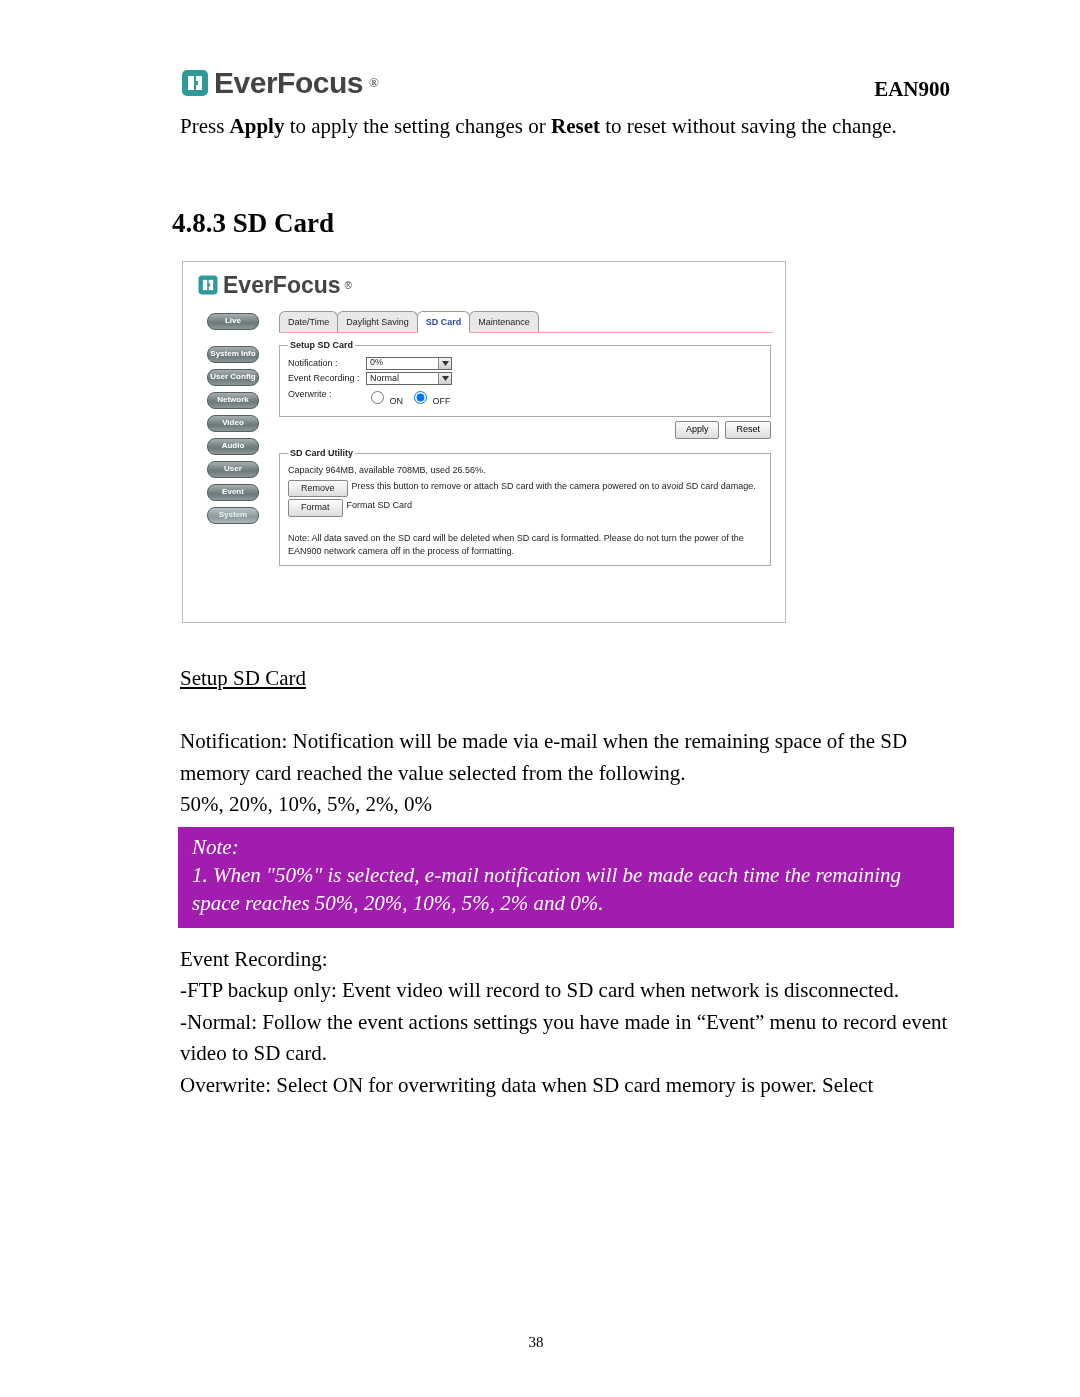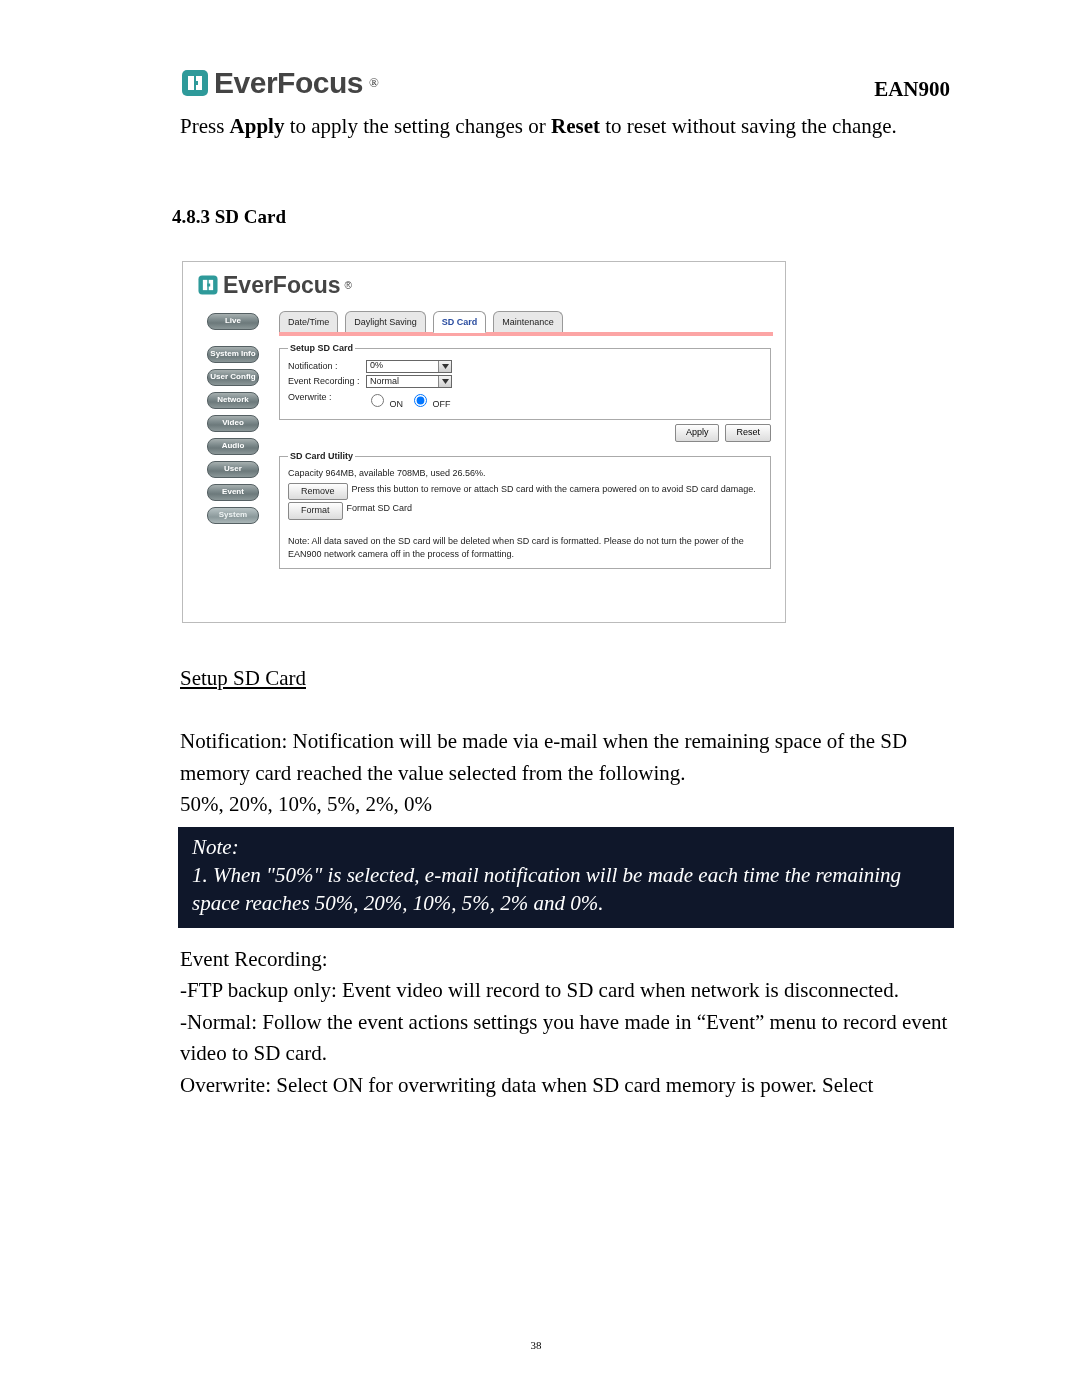--- a/index.html
+++ b/index.html
@@ -45,23 +45,23 @@
     margin-left: 2px;
   }
   .model {
     font-weight: bold;
     font-size: 21px;
   }
   .intro-text { margin-top: 6px; }
   .intro-text .bold, .bold { font-weight: bold; }
   .section-heading {
     font-weight: bold;
-    font-size: 19px;
+    font-size: 27px;
     margin-top: 60px;
-    margin-bottom: 30px;
+    margin-bottom: 18px;
     margin-left: -8px;
   }
 
   
   .screenshot-wrap {
     border: 1px solid #bbb;
     width: 604px;
     height: 362px;
     margin-left: 2px;
     margin-bottom: 40px;
@@ -110,24 +110,24 @@
     background: linear-gradient(#b9c4c5,#9aa7a9 40%,#8b999b 60%,#aab6b7);
     color:#eef3f3;
   }
   .shot-main {
     flex: 1;
     padding-left: 8px;
   }
   .tabs-row {
     display: flex;
     align-items: flex-end;
-    gap: 8px;
+    gap: 0;
     font-size: 9px;
     color: #222;
-    border-bottom: 4px solid #fca5a5;
+    border-bottom: 1px solid #fca5a5;
     margin-bottom: 4px;
   }
   .tab {
     padding: 4px 8px 3px 8px;
     border: 1px solid #999;
     border-bottom: none;
     border-top-left-radius: 6px;
     border-top-right-radius: 6px;
     background: #e8e8e8;
     margin-right: -1px;
@@ -198,35 +198,35 @@
     background: linear-gradient(#fefefe,#dcdcdc);
     border-radius: 2px;
     margin-right: 4px;
   }
 
   
   .underline { text-decoration: underline; }
   .para { margin: 0 0 0 0; }
   .body-block { margin-top: 20px; }
   .note-box {
-    background: #0f172a;
+    background: #a21caf;
     color: #fff;
     font-style: italic;
     padding: 6px 12px 10px 14px;
     margin: 6px -4px 16px -2px;
     font-size: 21px;
     line-height: 1.35;
   }
   .note-title { font-style: italic; }
   .page-number {
     position: absolute;
     bottom: 44px;
     left: 0; right: 8px;
     text-align: center;
-    font-size: 11px;
+    font-size: 15px;
   }
 </style>
 </head>
 <body>
 
 <div class="page">
 
   <div class="header-row">
     <div class="brand">
       <span class="brand-icon">

